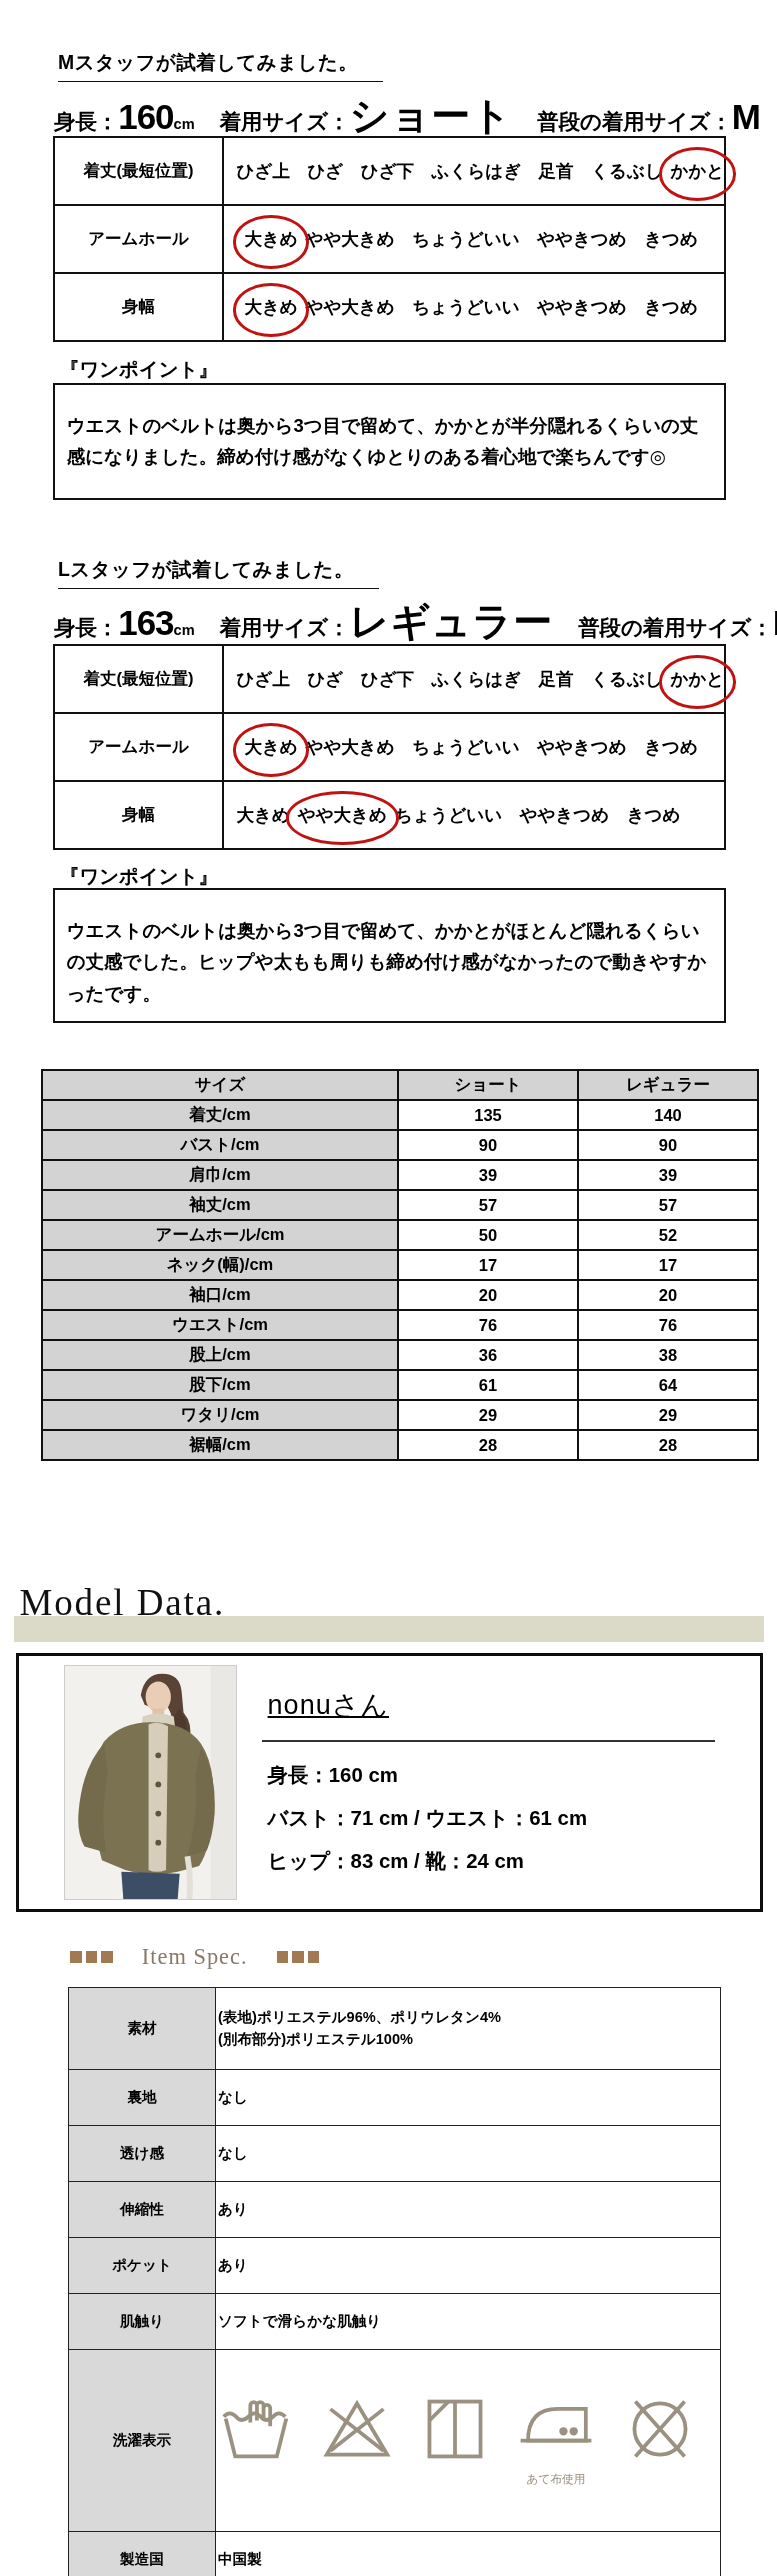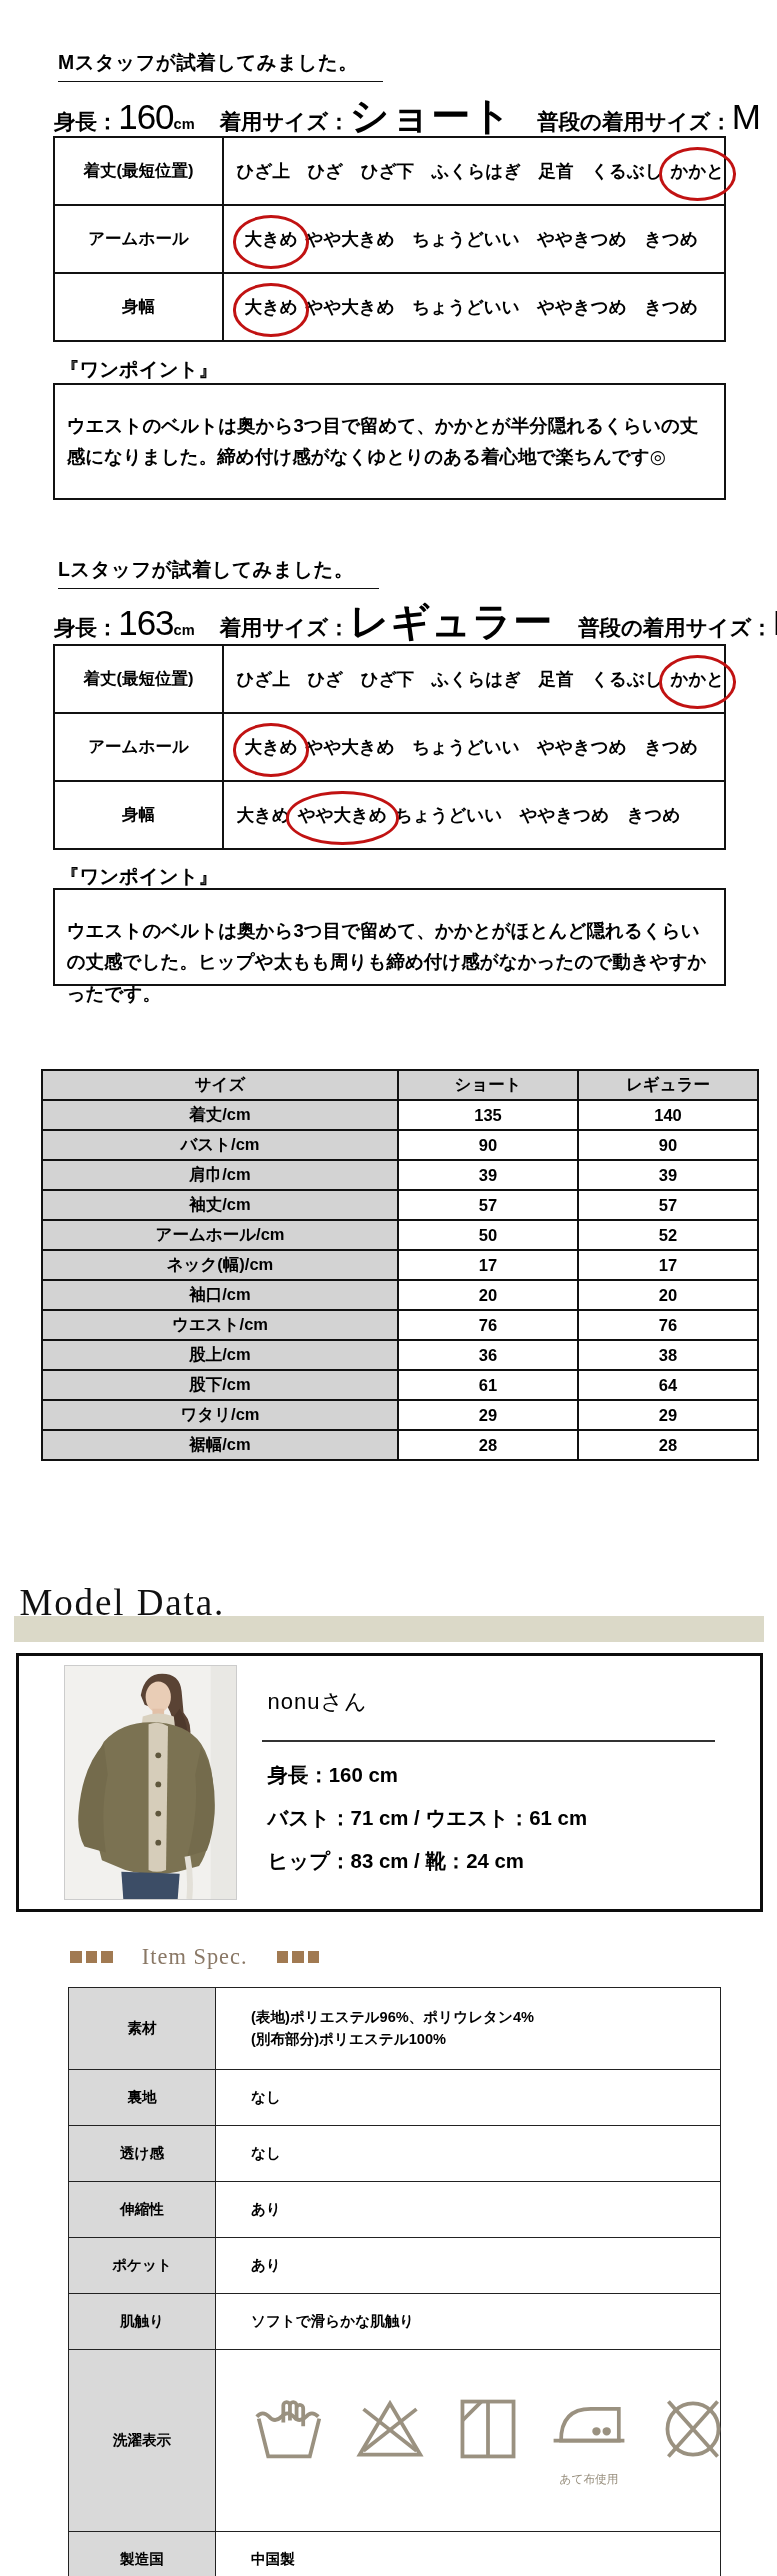--- a/index.html
+++ b/index.html
@@ -11,21 +11,21 @@
 
   
   .staff-heading{
     position:absolute;left:58px;font-size:19.4px;font-weight:bold;
     border-bottom:1.9px solid #111;padding:0 25px 4.9px 0;letter-spacing:0.5px;
   }
   
   .profile{position:absolute;left:54px;white-space:nowrap;}
   .profile span{vertical-align:baseline;}
   .p-label{font-size:21.4px;font-weight:bold;}
-  .p-big{font-size:35px;font-weight:normal;letter-spacing:-1px;}
+  .p-big{font-size:35px;font-weight:bold;letter-spacing:-1px;}
   .p-huge{font-size:39px;font-weight:bold;letter-spacing:1px;}
   .p-unit{font-size:14.6px;font-weight:bold;}
   .p-gap{display:inline-block;width:25px;}
 
   
   .fit-table{
     position:absolute;left:53px;width:673px;border-collapse:collapse;
     table-layout:fixed;
   }
   .fit-table th,.fit-table td{
@@ -66,42 +66,42 @@
   .model-band{position:absolute;left:13.6px;top:1616px;width:750px;height:26px;background:#dbd9c8;}
   .model-title{
     position:absolute;left:19.4px;top:1581px;font-family:"Liberation Serif","DejaVu Serif",serif;
     font-size:37px;color:#111;letter-spacing:1.9px;
   }
   .model-box{
     position:absolute;left:15.6px;top:1653px;width:747px;height:259px;
     box-sizing:border-box;border:3.9px solid #0d0d0d;background:#fff;
   }
   .model-photo{position:absolute;left:45px;top:8.7px;width:171px;height:233px;border:1px solid #ccc;}
-  .model-name{position:absolute;left:249px;top:31px;font-size:22px;letter-spacing:1px;}
+  .model-name{position:absolute;left:249px;top:31px;font-size:27px;letter-spacing:1px;text-decoration:underline;}
   .model-underline{position:absolute;left:243px;top:84px;width:453px;height:0;border-top:2.9px solid #333;}
   .model-stat{position:absolute;left:249px;font-size:20.4px;font-weight:bold;white-space:nowrap;}
 
   
   .itemspec-header{position:absolute;left:70px;top:1944px;display:flex;align-items:center;}
   .sq-group{display:flex;gap:3.9px;}
   .sq{width:11.7px;height:11.7px;background:#a17a52;}
   .itemspec-title{
     font-family:"Liberation Serif","DejaVu Serif",serif;font-size:22.4px;color:#8a7866;
     margin:0 29px;letter-spacing:1px;
   }
   .spec-table{
     position:absolute;left:68px;top:1987px;width:653px;border-collapse:collapse;
     table-layout:fixed;
   }
   .spec-table th,.spec-table td{border:1.9px solid #222;padding:0;vertical-align:middle;}
   .spec-table th{
     background:#d9d9d9;width:146px;
     font-size:14.6px;font-weight:bold;
   }
-  .spec-table td{padding-left:35px;font-size:14.6px;font-weight:bold;white-space:pre-line;line-height:1.5;}
+  .spec-table td{padding-left:2px;font-size:14.6px;font-weight:bold;white-space:pre-line;line-height:1.5;}
   .r-tall{height:82px;}
   .r-std{height:56px;}
   .r-wash{height:89px;}
   .wash-row{display:flex;align-items:flex-start;gap:25px;}
   .icon-cell{text-align:center;}
   .iron-note{font-size:11.7px;font-weight:normal;color:#988f7e;margin-top:-1.9px;}
   svg.care{display:block;}
 </style>
 </head>
 <body>
@@ -151,21 +151,21 @@
       <td><span></span><span class="circled">大きめ</span><span>やや大きめ　ちょうどいい　ややきつめ　きつめ</span></td>
     </tr>
     <tr>
       <th>身幅</th>
       <td><span>大きめ</span><span class="circled">やや大きめ</span><span>ちょうどいい　ややきつめ　きつめ</span></td>
     </tr>
   </tbody>
     </table>
 
   <div class="op-title" style="top:863px">『ワンポイント』</div>
-  <div class="op-box" style="top:888px;height:98px">ウエストのベルトは奥から3つ目で留めて、かかとがほとんど隠れるくらいの丈感でした。ヒップや太もも周りも締め付け感がなかったので動きやすかったです。</div>
+  <div class="op-box" style="top:888px;height:135px">ウエストのベルトは奥から3つ目で留めて、かかとがほとんど隠れるくらいの丈感でした。ヒップや太もも周りも締め付け感がなかったので動きやすかったです。</div>
 
   <table class="size-table">
     <tbody>
         <tr class="hd">
       <td class="lbl">サイズ</td>
       <td class="v">ショート</td>
       <td class="v">レギュラー</td>
     </tr>
     <tr>
           <td class="lbl">着丈/cm</td>

